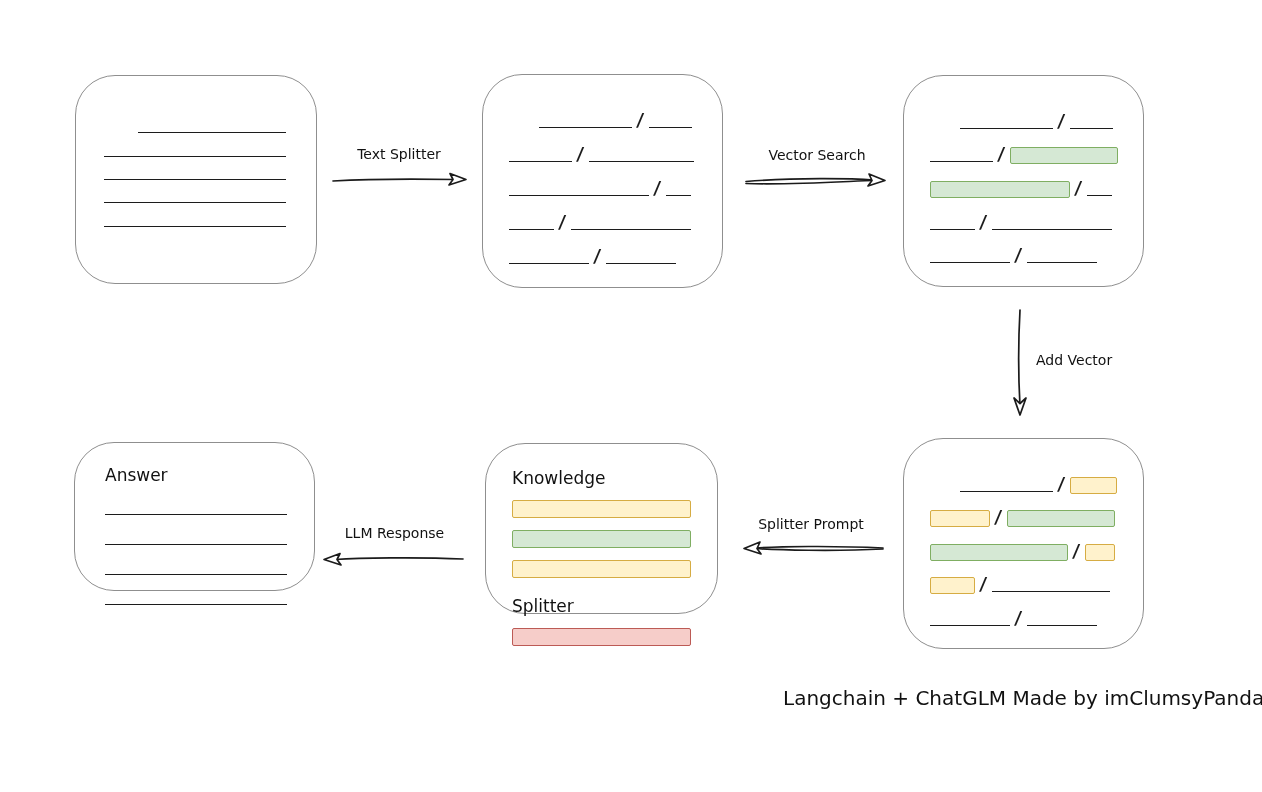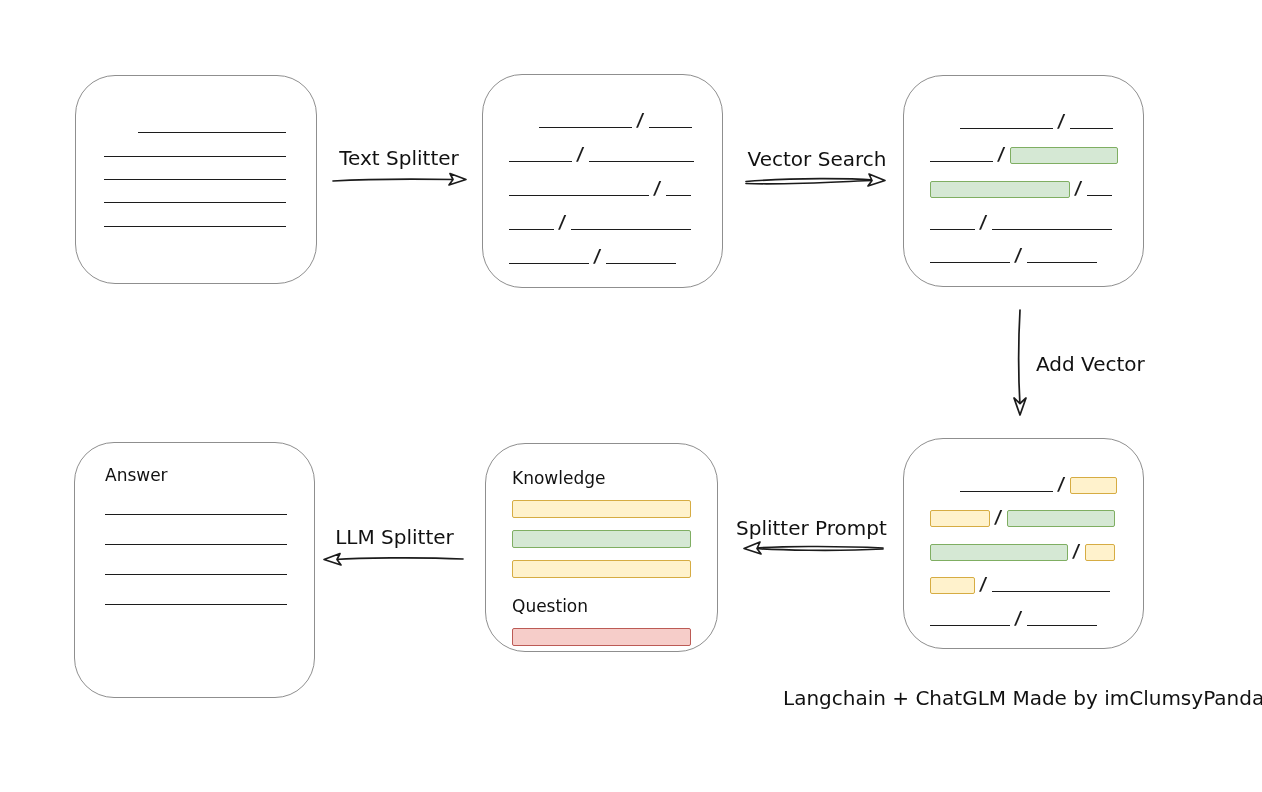--- a/index.html
+++ b/index.html
@@ -32,21 +32,21 @@
   .bar.green{background:var(--green-fill);border:1.5px solid var(--green-border);}
   .bar.red{background:var(--red-fill);border:1.5px solid var(--red-border);}
   .prompt-inner .box-title.second{margin-top:18px;}
   .prompt-inner .box-title.first{margin-top:2px;margin-bottom:2px;}
 
   
   .answer-inner{box-sizing:border-box;padding:22px 30px;}
   .answer-inner .text-line{margin-top:29px;}
 
   
-  .arrow-label{position:absolute;font-size:20px;color:#111;white-space:nowrap;text-align:center;}
+  .arrow-label{position:absolute;font-size:14px;color:#111;white-space:nowrap;text-align:center;}
   .attribution{position:absolute;font-size:20px;color:#111;white-space:nowrap;}
 
   svg.arrow{position:absolute;overflow:visible;}
   svg.arrow path{stroke:#1b1b1b;stroke-width:1.7;fill:none;stroke-linecap:round;stroke-linejoin:round;}
   svg.arrow path.head{fill:#ffffff;}
 </style>
 </head>
 <body>
 
 <div class="canvas">
@@ -144,36 +144,36 @@
           <div class="seg-line" style="width: 118px;"></div>
         </div>
         <div class="split-row" style="padding-left: 0px;">
           <div class="seg-line" style="width: 80px;"></div>
           <span class="slash">/</span>
           <div class="seg-line" style="width: 70px;"></div>
         </div>
       </div>
   </div>
 
-  <div class="box" style="left:485px;top:443px;width:233px;height:209px;">
+  <div class="box" style="left:485px;top:443px;width:233px;height:171px;">
     <div class="prompt-inner">
       <div class="box-title first">Knowledge</div>
       <div>
           <div class="bar yellow"></div>
           <div class="bar green"></div>
           <div class="bar yellow"></div>
         </div>
-      <div class="box-title second">Question</div>
+      <div class="box-title second">Splitter</div>
       <div>
           <div class="bar red"></div>
         </div>
     </div>
   </div>
 
-  <div class="box" style="left:74px;top:442px;width:241px;height:256px;">
+  <div class="box" style="left:74px;top:442px;width:241px;height:149px;">
     <div class="answer-inner">
       <div class="box-title">Answer</div>
       <div>
           <div class="text-line" style="width: 182px;"></div>
           <div class="text-line" style="width: 182px;"></div>
           <div class="text-line" style="width: 182px;"></div>
           <div class="text-line" style="width: 182px;"></div>
         </div>
     </div>
   </div>
@@ -197,21 +197,21 @@
   </svg>
   <div class="arrow-label" style="left:1036px;top:352px;text-align:left;">Add Vector</div>
 
   <div class="arrow-label" style="left:736px;top:516px;width:150px;">Splitter Prompt</div>
   <svg class="arrow" style="left:737px;top:537px;" width="148" height="22" viewBox="0 0 148 22">
     <path d="M146 11 C 96 8.5, 40 9.5, 18 11"></path>
     <path d="M146 12 C 96 14.5, 40 13, 18 11.5"></path>
     <path class="head" d="M23 5 L7 11.5 L24 17 L20 11.5 Z"></path>
   </svg>
 
-  <div class="arrow-label" style="left:327px;top:525px;width:135px;">LLM Splitter</div>
+  <div class="arrow-label" style="left:327px;top:525px;width:135px;">LLM Response</div>
   <svg class="arrow" style="left:317px;top:548px;" width="148" height="22" viewBox="0 0 148 22">
     <path d="M146 11 C 100 9, 42 10, 18 11.5"></path>
     <path class="head" d="M23 5.5 L7 11.5 L24 17 L20 11.5 Z"></path>
   </svg>
 
   <div class="attribution" style="left:783px;top:686px;">Langchain + ChatGLM Made by imClumsyPanda</div>
 
 </div>
 
 </body></html>

